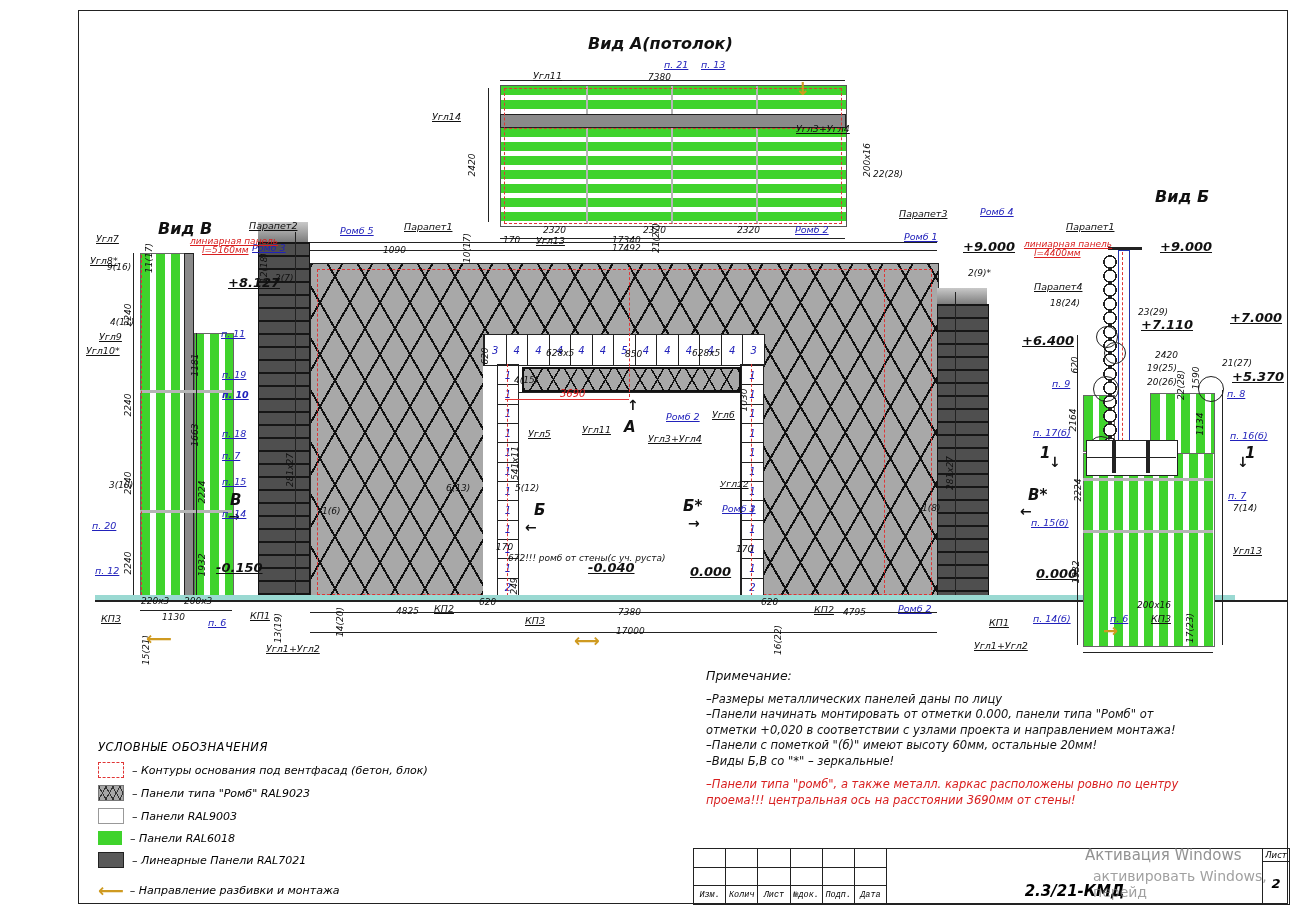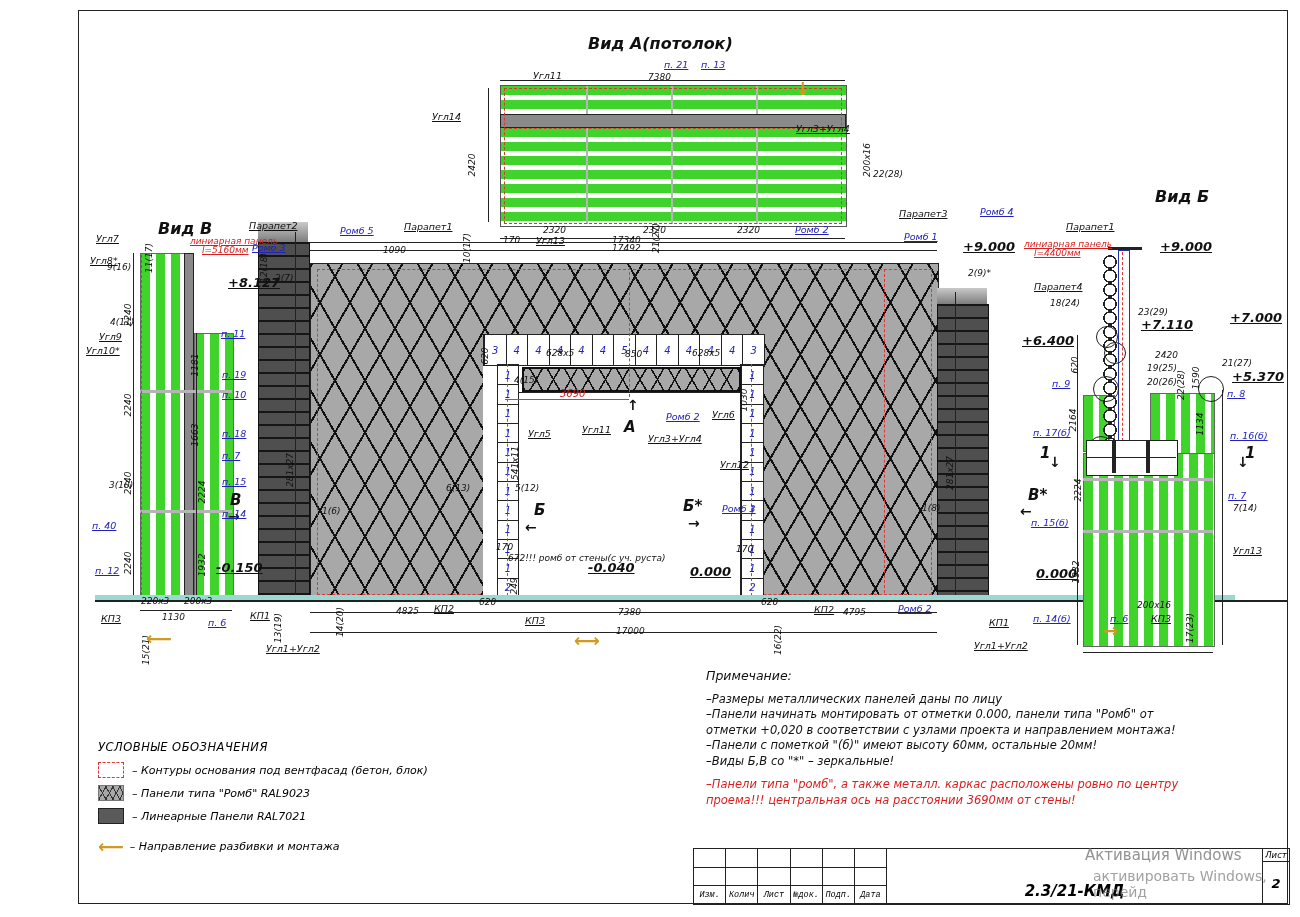--- a/index.html
+++ b/index.html
@@ -203,20 +203,28 @@
     <div class="hd">УСЛОВНЫЕ ОБОЗНАЧЕНИЯ</div>
     <div class="li">
       <span class="sw sw-base"></span>
       <span>– Контуры основания под вентфасад (бетон, блок)</span>
     </div>
     <div class="li">
       <span class="sw sw-rhomb"></span>
       <span>– Панели типа "Ромб" RAL9023</span>
     </div>
     <div class="li">
+      <span class="sw sw-white"></span>
+      <span>– Панели  RAL9003</span>
+    </div>
+    <div class="li">
+      <span class="sw sw-green"></span>
+      <span>– Панели  RAL6018</span>
+    </div>
+    <div class="li">
       <span class="sw sw-linear"></span>
       <span>– Линеарные Панели RAL7021</span>
     </div>
     <div class="li" style="margin-top:12px;">
       <span class="o" style="position:static;margin-right:6px;">⟵</span>
       <span>– Направление разбивки и монтажа</span>
     </div>
   </div>
 
   <div class="notes">
@@ -323,21 +331,21 @@
       <span class="ann big" style="left: 624px; top: 420px;">А</span>
       <span class="ann k" style="left: 582px; top: 425px;">Угл11</span>
       <span class="ann k" style="left: 648px; top: 434px;">Угл3+Угл4</span>
       <span class="ann k" style="left: 528px; top: 429px;">Угл5</span>
       <span class="ann dv" style="left: 511px; top: 463px;">541x11</span>
       <span class="ann d" style="left: 515px; top: 484px;">5(12)</span>
       <span class="ann big" style="left: 534px; top: 503px;">Б</span>
       <span class="ann arr" style="left: 525px; top: 520px;">←</span>
       <span class="ann big" style="left: 683px; top: 499px;">Б*</span>
       <span class="ann arr" style="left: 688px; top: 516px;">→</span>
-      <span class="ann k" style="left: 720px; top: 460px;">Угл12</span>
+      <span class="ann k" style="left: 720px; top: 480px; font-family: Liberation Mono, monospace;">Угл12</span>
       <span class="ann b" style="left: 722px; top: 504px;">Ромб 3</span>
       <span class="ann d" style="left: 446px; top: 484px;">6(13)</span>
       <span class="ann d" style="left: 322px; top: 507px;">1(6)</span>
       <span class="ann d" style="left: 922px; top: 504px;">1(8)</span>
       <span class="ann dv" style="left: 286px; top: 470px;">281x27</span>
       <span class="ann dv" style="left: 946px; top: 473px;">281x27</span>
       <span class="ann d" style="left: 496px; top: 543px;">170</span>
       <span class="ann d" style="left: 736px; top: 545px;">170</span>
       <span class="ann d" style="left: 508px; top: 554px;">672!!! ромб от стены(с уч. руста)</span>
       <span class="ann lv" style="left: 588px; top: 561px;">-0.040</span>
@@ -365,26 +373,26 @@
       <span class="ann k" style="left: 90px; top: 256px;">Угл8*</span>
       <span class="ann d" style="left: 107px; top: 263px;">9(16)</span>
       <span class="ann dv" style="left: 124px; top: 315px;">2240</span>
       <span class="ann d" style="left: 110px; top: 318px;">4(11)</span>
       <span class="ann k" style="left: 99px; top: 332px;">Угл9</span>
       <span class="ann k" style="left: 86px; top: 346px;">Угл10*</span>
       <span class="ann dv" style="left: 124px; top: 405px;">2240</span>
       <span class="ann dv" style="left: 124px; top: 483px;">2240</span>
       <span class="ann dv" style="left: 124px; top: 563px;">2240</span>
       <span class="ann d" style="left: 109px; top: 481px;">3(10)</span>
-      <span class="ann b" style="left: 92px; top: 521px;">п. 40</span>
+      <span class="ann b" style="left: 92px; top: 521px;">п. 20</span>
       <span class="ann b" style="left: 95px; top: 566px;">п. 12</span>
       <span class="ann b" style="left: 221px; top: 329px;">п. 11</span>
       <span class="ann dv" style="left: 191px; top: 365px;">1181</span>
       <span class="ann b" style="left: 222px; top: 370px;">п. 19</span>
-      <span class="ann b" style="left: 222px; top: 390px;">п. 10</span>
+      <span class="ann b" style="left: 222px; top: 390px; font-weight: bold;">п. 10</span>
       <span class="ann dv" style="left: 191px; top: 435px;">1663</span>
       <span class="ann b" style="left: 222px; top: 429px;">п. 18</span>
       <span class="ann b" style="left: 222px; top: 451px;">п. 7</span>
       <span class="ann dv" style="left: 198px; top: 492px;">2224</span>
       <span class="ann b" style="left: 222px; top: 477px;">п. 15</span>
       <span class="ann big" style="left: 230px; top: 493px;">B</span>
       <span class="ann arr" style="left: 228px; top: 509px;">→</span>
       <span class="ann b" style="left: 222px; top: 509px;">п. 14</span>
       <span class="ann dv" style="left: 198px; top: 565px;">1932</span>
       <span class="ann k" style="left: 101px; top: 614px;">КП3</span>

